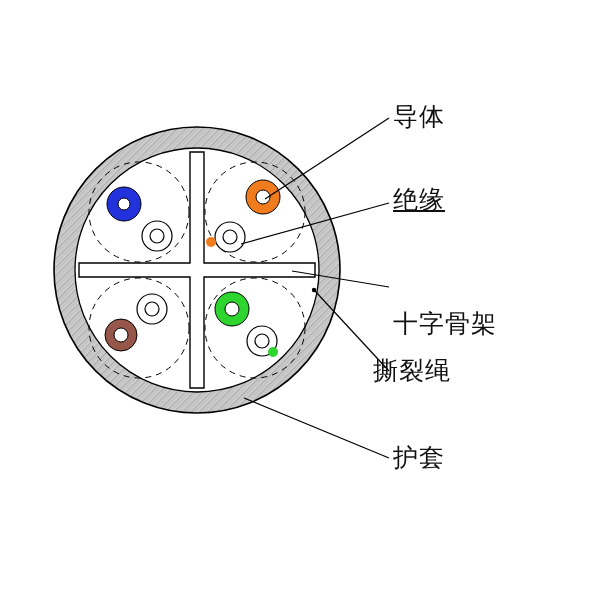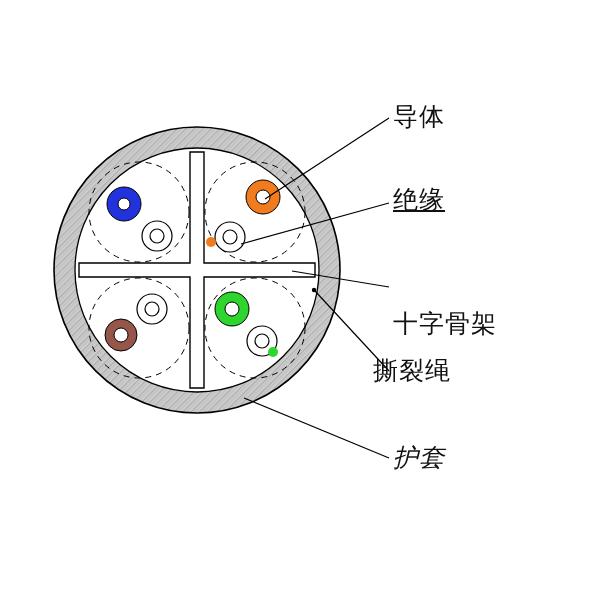--- a/index.html
+++ b/index.html
@@ -68,13 +68,13 @@
   <line x1="389" y1="203" x2="241" y2="244" stroke="#000" stroke-width="1.2"></line>
   <line x1="389" y1="287" x2="292" y2="271" stroke="#000" stroke-width="1.2"></line>
   <line x1="389" y1="371" x2="315" y2="291" stroke="#000" stroke-width="1.2"></line>
   <line x1="389" y1="458" x2="244" y2="398" stroke="#000" stroke-width="1.2"></line>
 </svg>
 
 <div class="callout-label" style="left:393px;top:103px;">导体</div>
 <div class="callout-label" style="left:393px;top:186px;text-decoration:underline;">绝缘</div>
 <div class="callout-label" style="left:393px;top:273px;margin-top:37px;">十字骨架</div>
 <div class="callout-label" style="left:373px;top:357px;">撕裂绳</div>
-<div class="callout-label" style="left:393px;top:444px;font-style:italic;">护套</div>
+<div class="callout-label" style="left:393px;top:444px;">护套</div>
 
 </body></html>

